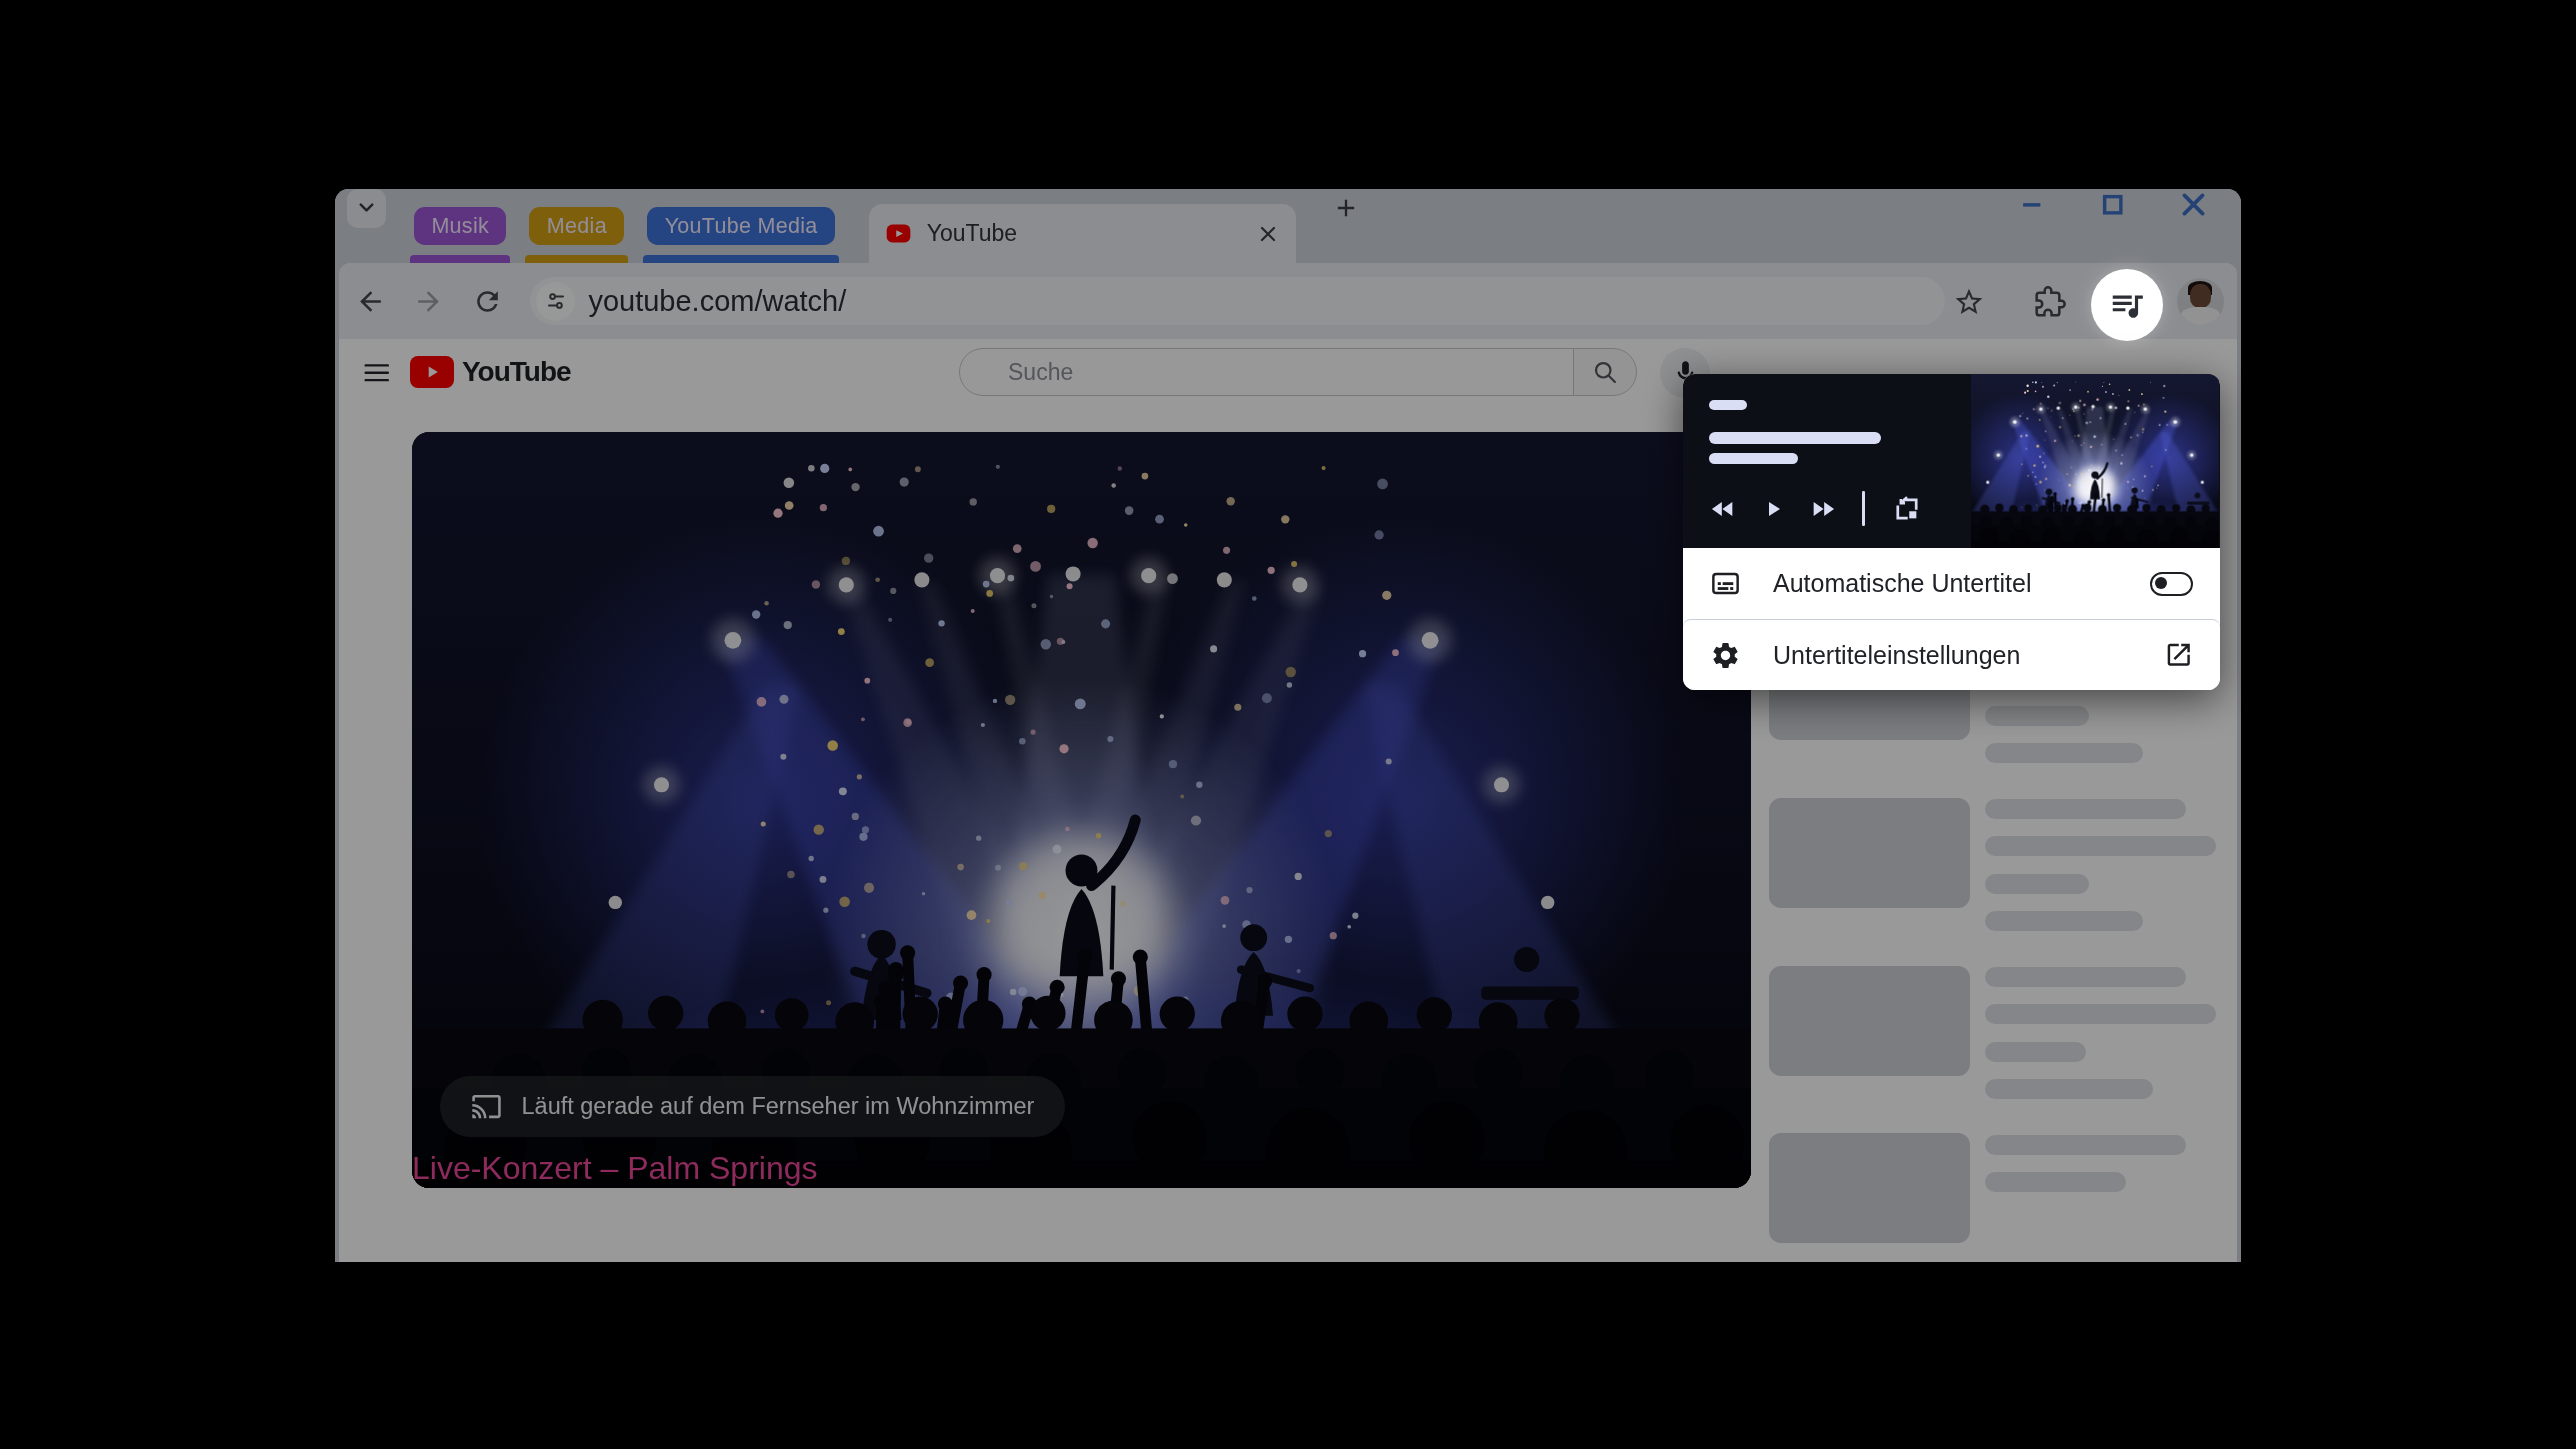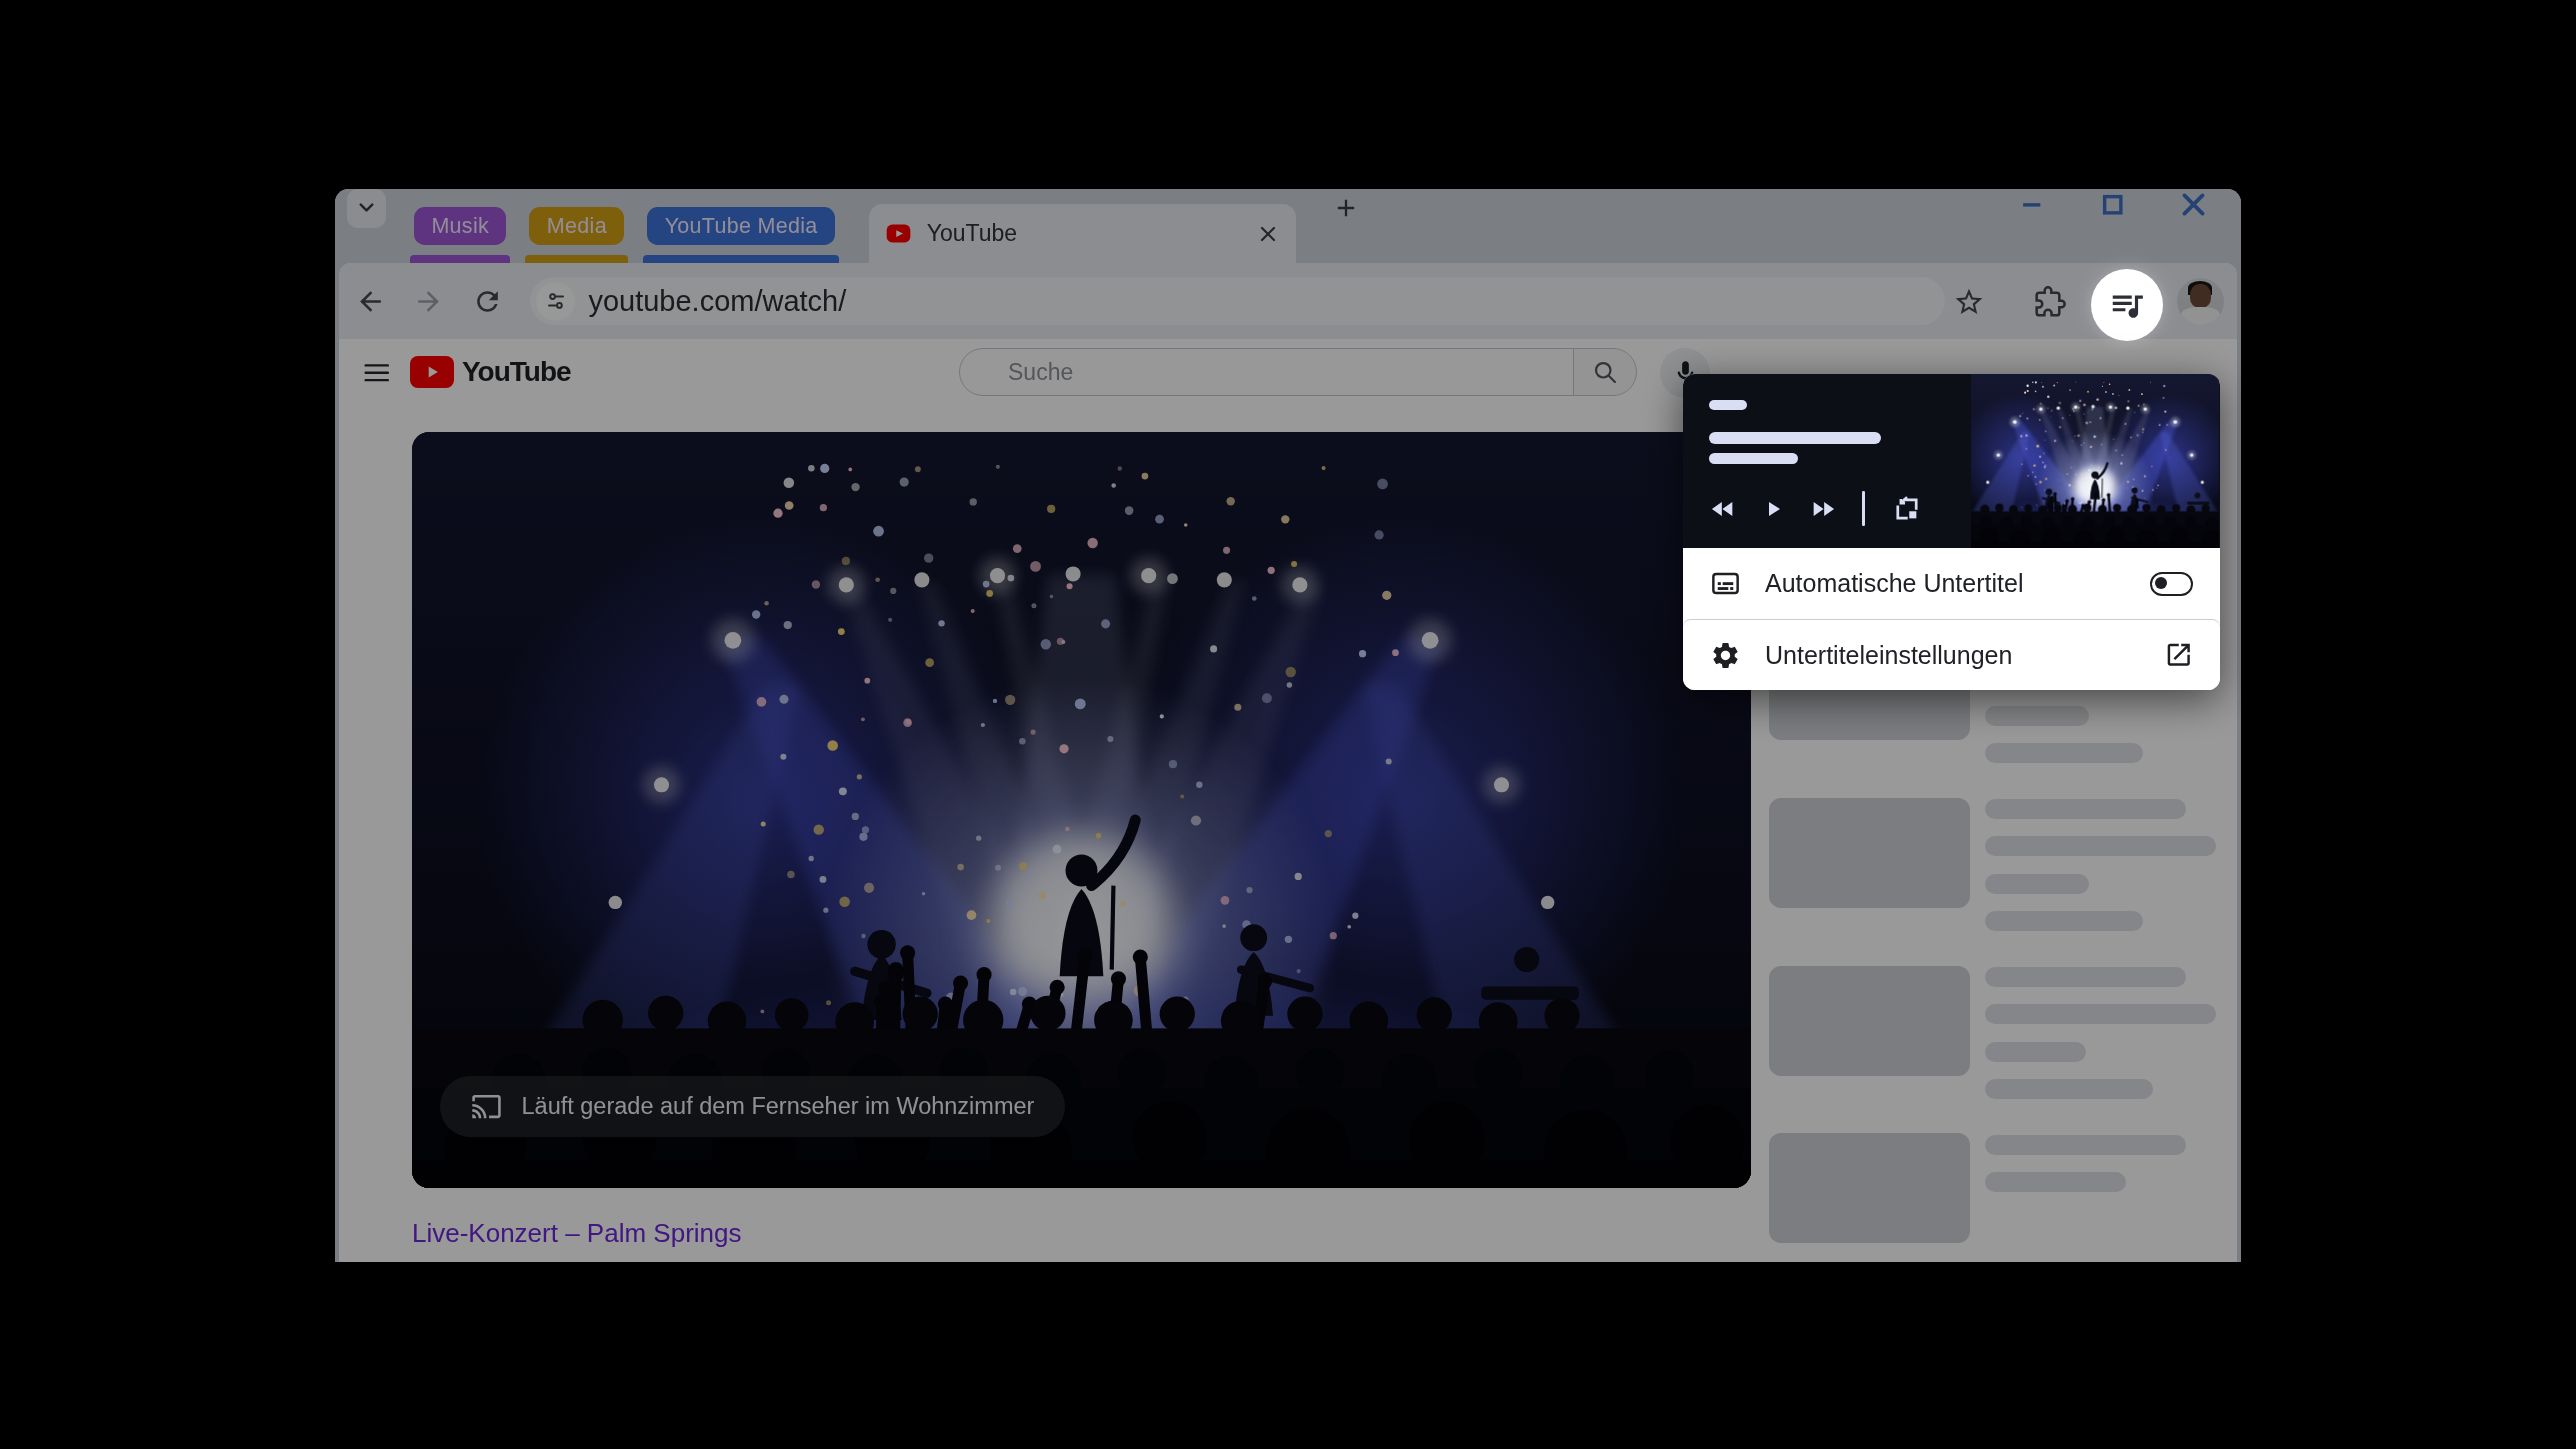--- a/index.html
+++ b/index.html
@@ -60,21 +60,21 @@
   .search-btn{width:63px;height:100%;border-left:1.3px solid #c4c8cd;background:rgba(0,0,0,.025);
     display:flex;align-items:center;justify-content:center;}
   .mic-btn{position:absolute;left:1321px;top:8.7px;width:50px;height:50px;border-radius:50%;background:#eef0f3;
     display:flex;align-items:center;justify-content:center;}
 
   .video{position:absolute;left:73px;top:93px;width:1339px;height:756px;border-radius:17.4px;overflow:hidden;background:#070812;}
   .video svg.scene{display:block;width:100%;height:100%;}
   .cast-pill{position:absolute;left:27.5px;top:644px;height:61px;display:flex;align-items:center;gap:20px;
     padding:0 31px;border-radius:40px;background:rgba(33,35,40,.88);}
   .cast-pill span{font-size:23.5px;color:#f2f2f4;white-space:nowrap;}
-  .video-title{position:absolute;left:73px;top:879px;font-size:26px;color:#6d28d9;}
+  .video-title{position:absolute;left:73px;top:811px;font-size:32px;color:#ec4899;}
 
   .sidebar{position:absolute;left:1430px;top:123px;width:443px;}
   .sk-item{display:flex;margin-bottom:17px;}
   .sk-thumb{width:201px;height:110px;border-radius:12px;background:#ced1d6;flex:0 0 auto;}
   .sk-lines{margin-left:14.8px;padding-top:1.3px;flex:1;}
   .sk-line{height:20px;border-radius:10px;background:#dee0e4;margin-bottom:17.4px;}
 
   
   .scrim{position:absolute;inset:0;background:var(--scrim);border-radius:13.4px 13.4px 0 0;z-index:5;}
 
@@ -92,21 +92,21 @@
   .p.long{width:172px;height:11.4px;margin-top:22px;}
   .p.short{width:89px;height:11.4px;margin-top:9.4px;}
   .controls{display:flex;align-items:center;gap:24px;margin-top:27px;}
   .ctl{display:flex;align-items:center;justify-content:center;}
   .ctl-divider{width:2.7px;height:35px;background:var(--pill);border-radius:1.3px;margin:0 1.3px;}
   .art{position:relative;overflow:hidden;}
   .art svg.scene{display:block;width:100%;height:100%;}
   .menu{background:#fff;}
   .menu-row{height:71px;display:flex;align-items:center;padding:0 27px;}
   .menu-row + .menu-row{border-top:1.3px solid #c9cdd8;border-radius:8px;}
-  .menu-label{margin-left:24px;font-size:25px;color:#202227;}
+  .menu-label{margin-left:32px;font-size:25px;color:#202227;}
   .menu-ctl{margin-left:auto;display:flex;align-items:center;}
   .toggle{width:43px;height:24px;border:2.7px solid #1d1f23;border-radius:12px;position:relative;}
   .toggle .knob{position:absolute;left:3.4px;top:3.4px;width:12px;height:12px;border-radius:50%;background:#1d1f23;}
 </style>
 </head>
 <body>
 
 <svg width="0" height="0" style="position:absolute">
   <defs>
     <linearGradient id="bgg" x1="0" y1="0" x2="0" y2="1">

